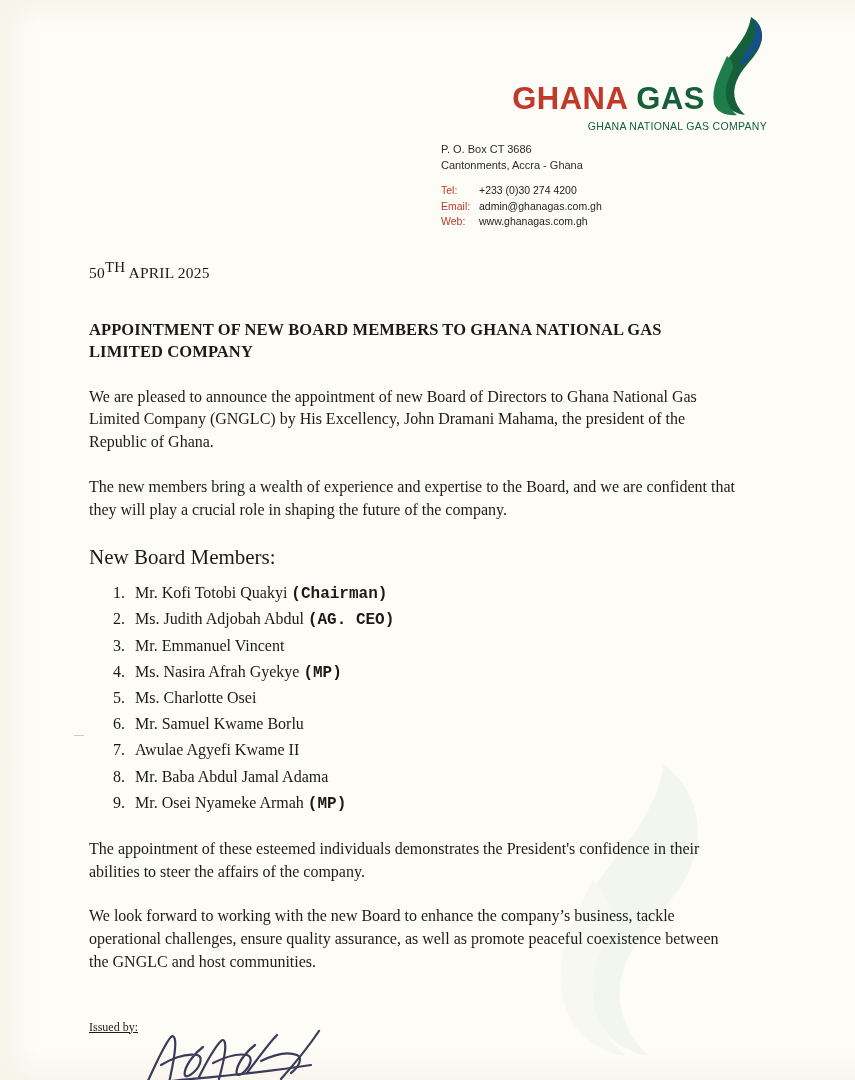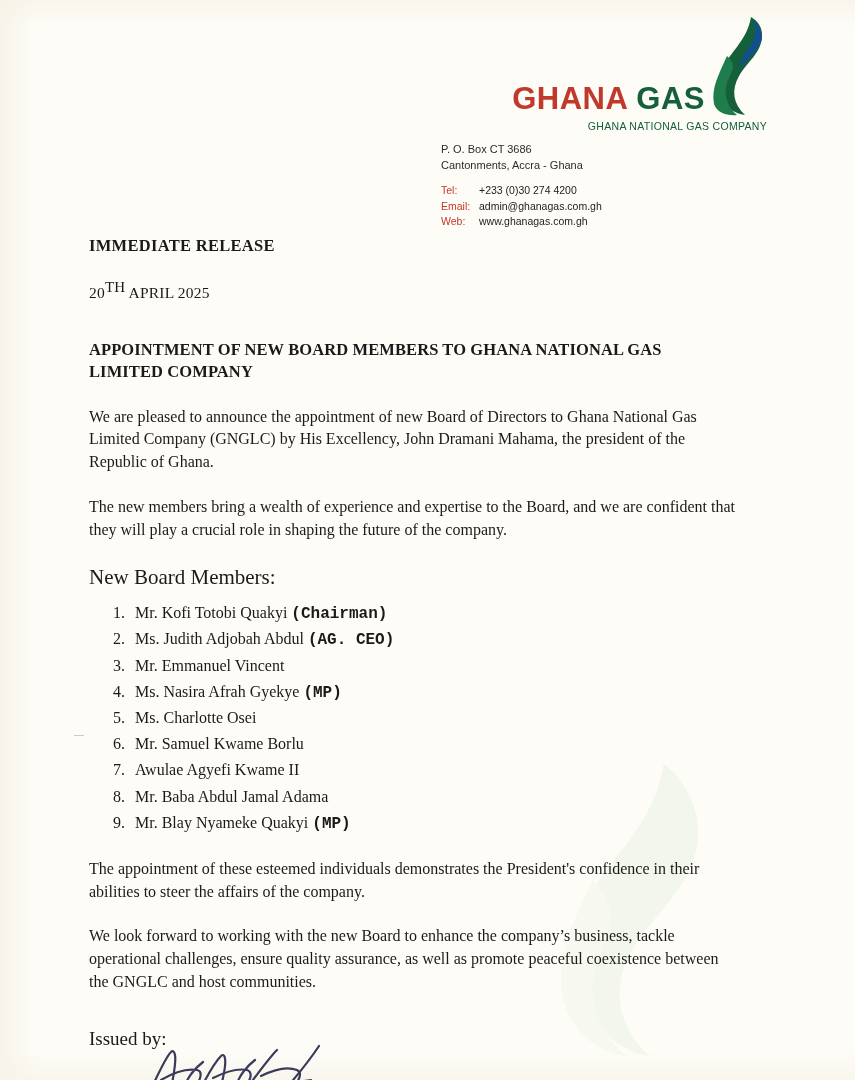--- a/index.html
+++ b/index.html
@@ -140,22 +140,23 @@
     font-size: 16px;
     line-height: 1.45;
   }
   ol.members li {
     padding-left: 6px;
     margin-bottom: 1px;
   }
   ol.members li b { font-weight: bold; font-family: Liberation Mono, monospace; }
 
   .issued {
-    font-size: 19px;
-    margin-top: 34px;
+    font-size: 12px;
+    margin-top: 46px;
+    text-decoration: underline;
   }
   .sign-block {
     position: relative;
     margin-top: 2px;
     height: 62px;
   }
   .signature {
     position: absolute;
     left: 52px;
     top: -16px;
@@ -220,41 +221,40 @@
         <span class="k">Web:</span>
         <span class="v link">www.ghanagas.com.gh</span>
       </div>
     </div>
   </div>
 
   <div class="speck"></div>
 
   <div class="body">
 
-    <div class="release-line">IMMEDIATE RELEASE</div>
-
-    <div class="date-line"><span>20</span><sup>TH</sup><span> APRIL 2025</span></div>
+
+    <div class="date-line"><span>50</span><sup>TH</sup><span> APRIL 2025</span></div>
 
     <div class="subject">APPOINTMENT OF NEW BOARD MEMBERS TO GHANA NATIONAL GAS LIMITED COMPANY</div>
 
     <p class="para">We are pleased to announce the appointment of new Board of Directors to Ghana National Gas Limited Company (GNGLC) by His Excellency, John Dramani Mahama, the president of the Republic of Ghana.</p>
     <p class="para">The new members bring a wealth of experience and expertise to the Board, and we are confident that they will play a crucial role in shaping the future of the company.</p>
 
     <p class="list-intro">New Board Members:</p>
 
     <ol class="members">
       <li><span>Mr. Kofi Totobi Quakyi </span><b>(Chairman)</b></li>
       <li><span>Ms. Judith Adjobah Abdul </span><b>(AG.  CEO)</b></li>
       <li><span>Mr. Emmanuel Vincent</span><b></b></li>
       <li><span>Ms. Nasira Afrah Gyekye </span><b>(MP)</b></li>
       <li><span>Ms. Charlotte Osei</span><b></b></li>
       <li><span>Mr. Samuel Kwame Borlu</span><b></b></li>
       <li><span>Awulae Agyefi Kwame II</span><b></b></li>
       <li><span>Mr. Baba Abdul Jamal Adama</span><b></b></li>
-      <li><span>Mr. Blay Nyameke Quakyi </span><b>(MP)</b></li>
+      <li><span>Mr. Osei Nyameke Armah </span><b>(MP)</b></li>
     </ol>
 
     <p class="para">The appointment of these esteemed individuals demonstrates the President's confidence in their abilities to steer the affairs of the company.</p>
     <p class="para">We look forward to working with the new Board to enhance the company’s business, tackle operational challenges, ensure quality assurance, as well as promote peaceful coexistence between the GNGLC and host communities.</p>
 
     <div class="issued">Issued by:</div>
 
     <div class="sign-block">
       <svg class="signature" viewBox="0 0 210 74">
         <g fill="none" stroke="#3a3a5a" stroke-width="2.2" stroke-linecap="round" stroke-linejoin="round">

